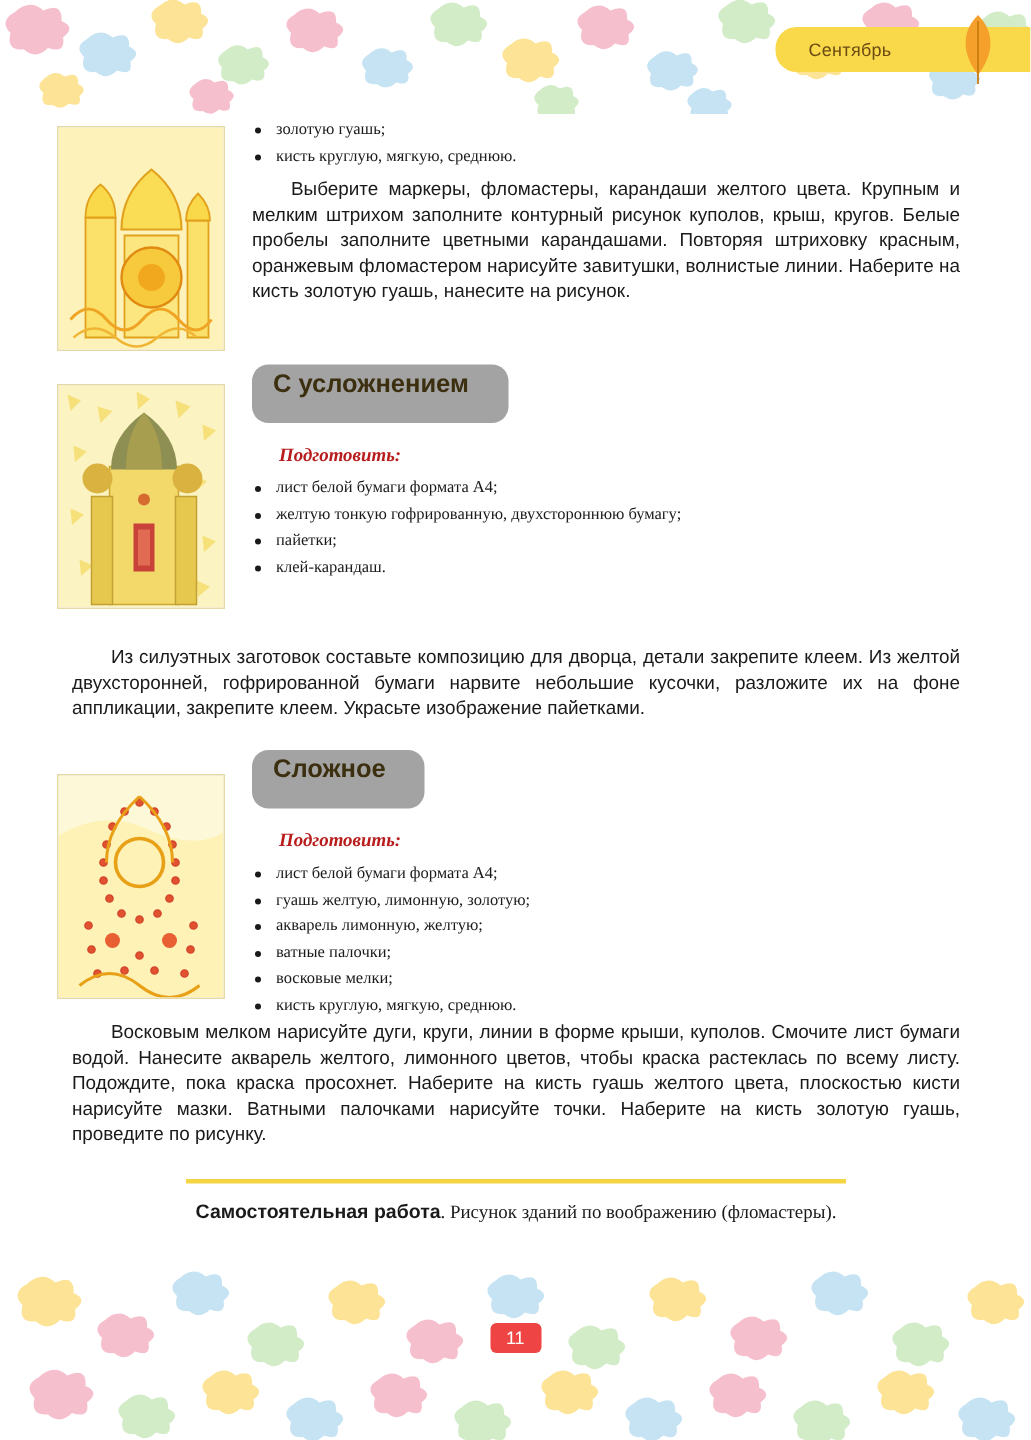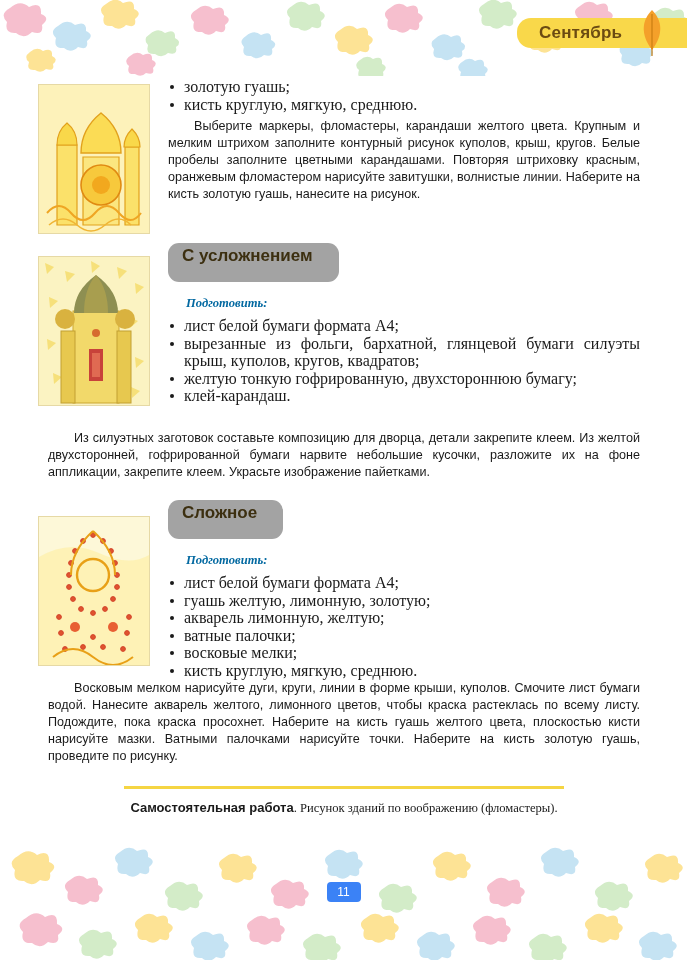--- a/index.html
+++ b/index.html
@@ -41,22 +41,22 @@
     background: #f9d84a;
     border-radius: 14px 0 0 14px;
     display: flex;
     align-items: center;
     justify-content: flex-start;
     padding-left: 22px;
     box-sizing: border-box;
     z-index: 6;
   }
   .month-tab .month-label {
-    font-size: 17px;
-    font-weight: bold;
+    font-size: 12px;
+    font-weight: normal;
     color: #6b4b12;
     letter-spacing: 0.2px;
   }
   .leaf-mark {
     position: absolute;
     top: 10px;
     right: 22px;
     width: 26px;
     height: 46px;
     z-index: 7;
@@ -85,21 +85,21 @@
 
   ul.bullets {
     list-style: none;
     margin: 0;
     padding: 0;
   }
   ul.bullets li {
     position: relative;
     padding-left: 16px;
     font-family: "Liberation Serif", serif;
-    font-size: 16px;
+    font-size: 11px;
     line-height: 17.5px;
     color: #1a1a1a;
     text-align: justify;
   }
   ul.bullets li::before {
     content: "";
     position: absolute;
     left: 2px;
     top: 7px;
     width: 4px;
@@ -116,21 +116,21 @@
     font-family: "Liberation Sans", sans-serif;
     font-size: 17px;
     font-weight: bold;
     color: #3c2f10;
   }
   .sub-head {
     font-family: "Liberation Serif", serif;
     font-style: italic;
     font-weight: bold;
     font-size: 12.6px;
-    color: #0369a1;
+    color: #b91c1c;
   }
 
   
   .sec-a { position: absolute; left: 168px; top: 0px; width: 472px; }
   .sec-a ul { margin-bottom: 5px; }
 
   .img1 {
     position: absolute;
     left: 38px;
     top: 6px;
@@ -209,21 +209,21 @@
   }
 
   
   .page-num {
     position: absolute;
     left: 50%;
     transform: translateX(-50%);
     bottom: 58px;
     width: 34px;
     height: 20px;
-    background: #3b82f6;
+    background: #ef4444;
     border-radius: 4px;
     color: #ffffff;
     font-family: "Liberation Sans", sans-serif;
     font-size: 12px;
     display: flex;
     align-items: center;
     justify-content: center;
     z-index: 8;
   }
 </style>
@@ -323,22 +323,22 @@
         <rect x="53" y="96" width="8" height="24" fill="#e06a52"></rect>
         <circle cx="57" cy="76" r="4" fill="#d66b2f"></circle>
       </svg>
     </div>
 
     <div class="sec-b">
       <span class="hdr-pill">С усложнением</span>
       <span class="sub-head">Подготовить:</span>
       <ul class="bullets">
         <li>лист белой бумаги формата А4;</li>
-        <li>вырезанные из фольги, бархатной, глянцевой бумаги силуэты крыш, куполов, кругов, квадратов;</li>
         <li>желтую тонкую гофрированную, двухстороннюю бумагу;</li>
+        <li>пайетки;</li>
         <li>клей-карандаш.</li>
       </ul>
     </div>
 
     <div class="para-block-1 txt para">Из силуэтных заготовок составьте композицию для дворца, детали закрепите клеем. Из желтой двухсторонней, гофрированной бумаги нарвите небольшие кусочки, разложите их на фоне аппликации, закрепите клеем. Украсьте изображение пайетками.</div>
 
     <div class="img3">
       <svg width="110" height="148" viewBox="0 0 110 148" xmlns="http://www.w3.org/2000/svg" aria-hidden="true">
         <rect width="110" height="148" fill="#fdf8d8"></rect>
         <path d="M0 40 q30 -18 60 -4 q30 14 50 2 v110 h-110z" fill="#fdf0a8" opacity="0.7"></path>

